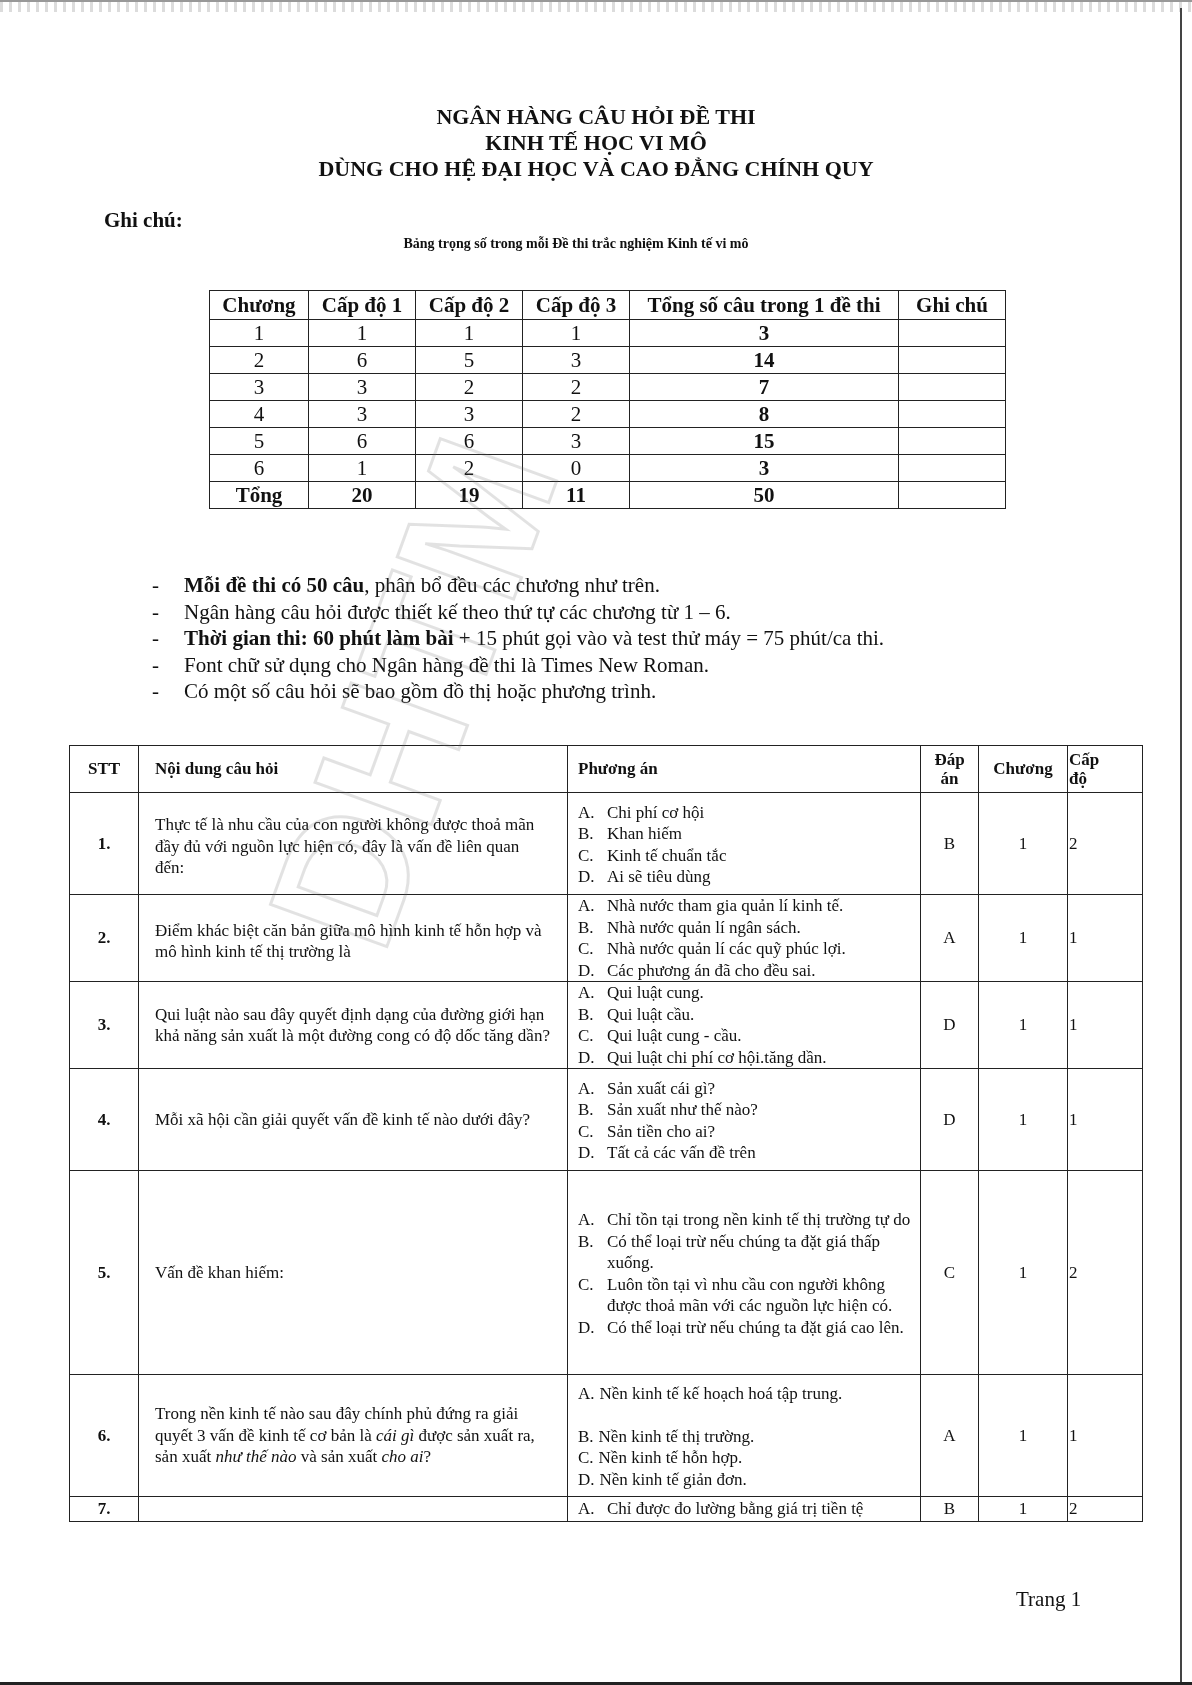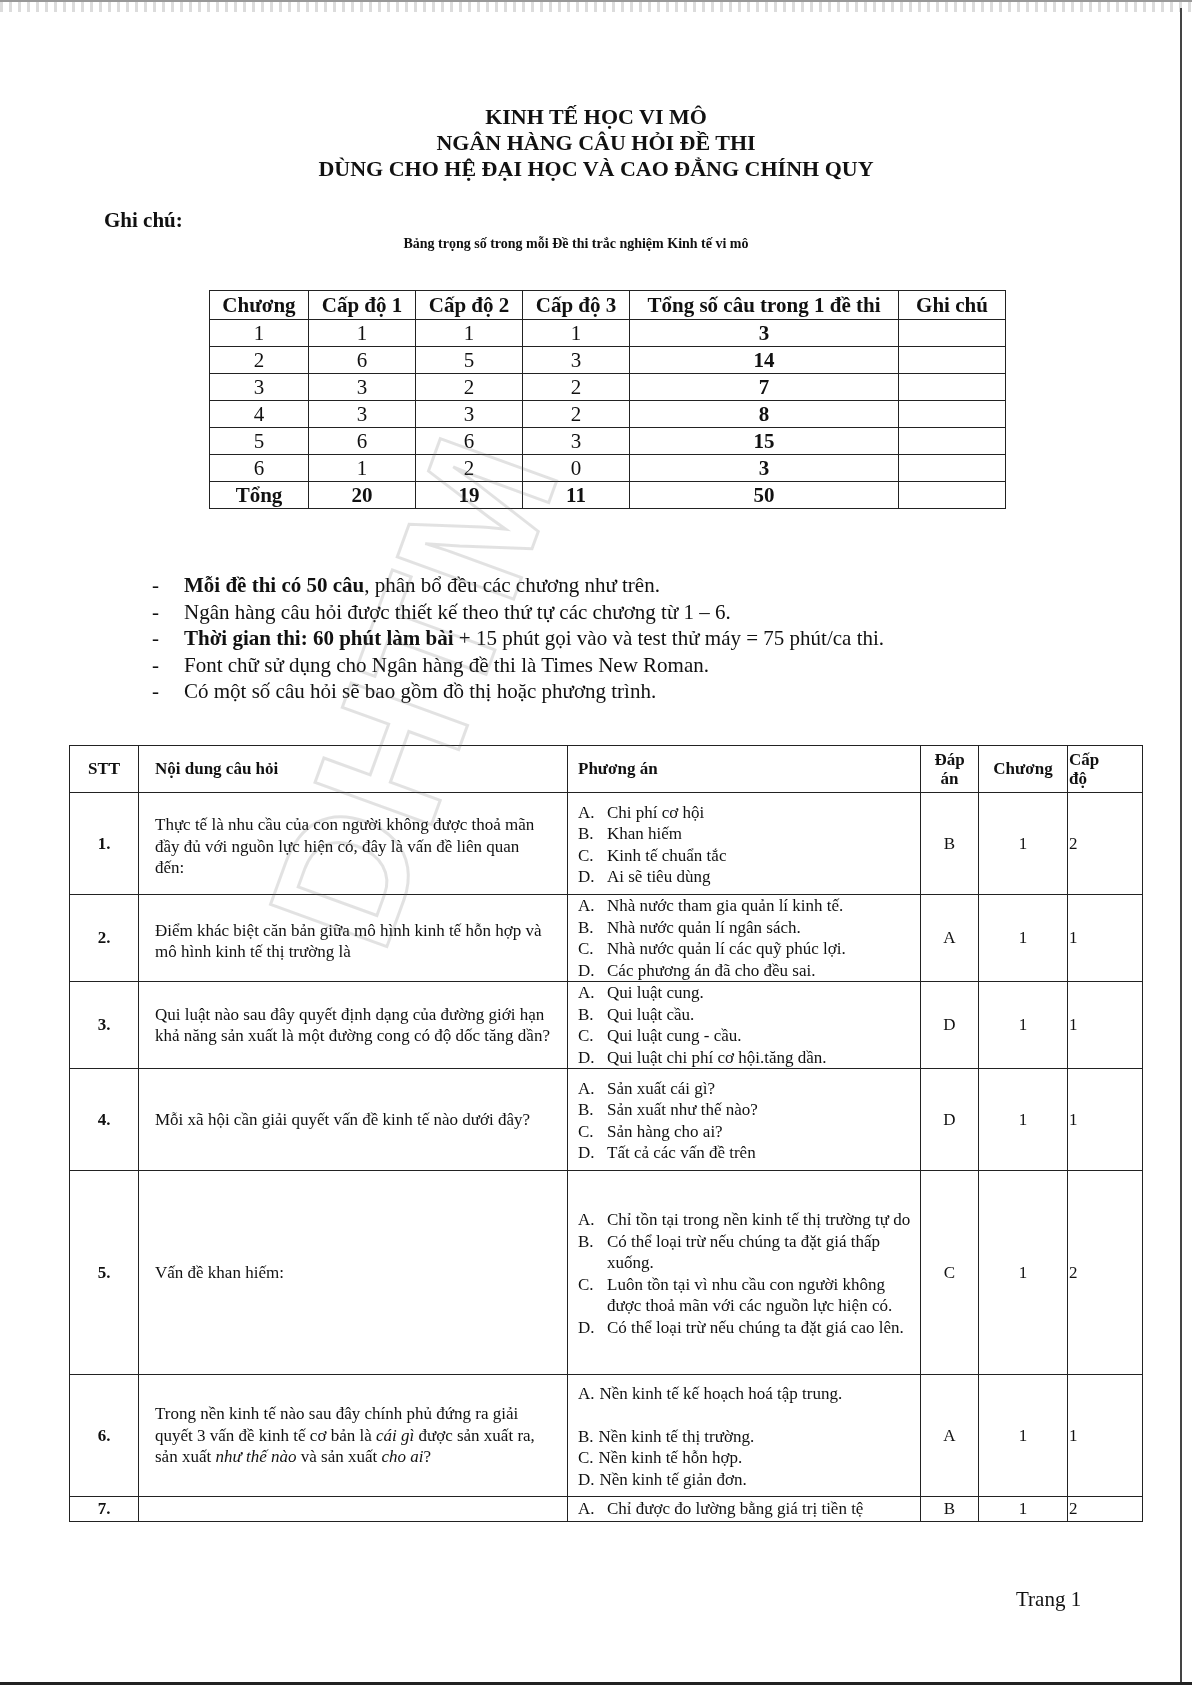--- a/index.html
+++ b/index.html
@@ -50,22 +50,22 @@
                -webkit-text-stroke:3px #666; transform:rotate(-70deg); transform-origin:center; }
 </style>
 </head>
 <body>
 
 <div class="scan-top"></div>
 <div class="scan-right"></div>
 <div class="scan-bottom"></div>
 
 <div class="title-block">
+  <div>NGÂN HÀNG CÂU HỎI ĐỀ THI</div>
   <div>KINH TẾ HỌC VI MÔ</div>
-  <div>NGÂN HÀNG CÂU HỎI ĐỀ THI</div>
   <div>DÙNG CHO HỆ ĐẠI HỌC VÀ CAO ĐẲNG CHÍNH QUY</div>
 </div>
 
 <div class="ghi-chu">Ghi chú:</div>
 <div class="weight-title"><span>Bảng trọng số trong mỗi Đề thi trắc nghiệm Kinh tế vi mô</span></div>
 
 <table class="weights">
   <thead>
     <tr>
       <th style="width:86px">Chương</th>
@@ -244,21 +244,21 @@
           <div class="opt">
             <span class="k">A.</span>
             <span>Sản xuất cái gì?</span>
           </div>
           <div class="opt">
             <span class="k">B.</span>
             <span>Sản xuất như thế nào?</span>
           </div>
           <div class="opt">
             <span class="k">C.</span>
-            <span>Sản hàng cho ai?</span>
+            <span>Sản tiền cho ai?</span>
           </div>
           <div class="opt">
             <span class="k">D.</span>
             <span>Tất cả các vấn đề trên</span>
           </div>
         </td>
         <td class="c-ans">D</td>
         <td class="c-ch">1</td>
         <td class="c-lv">1</td>
       </tr>

